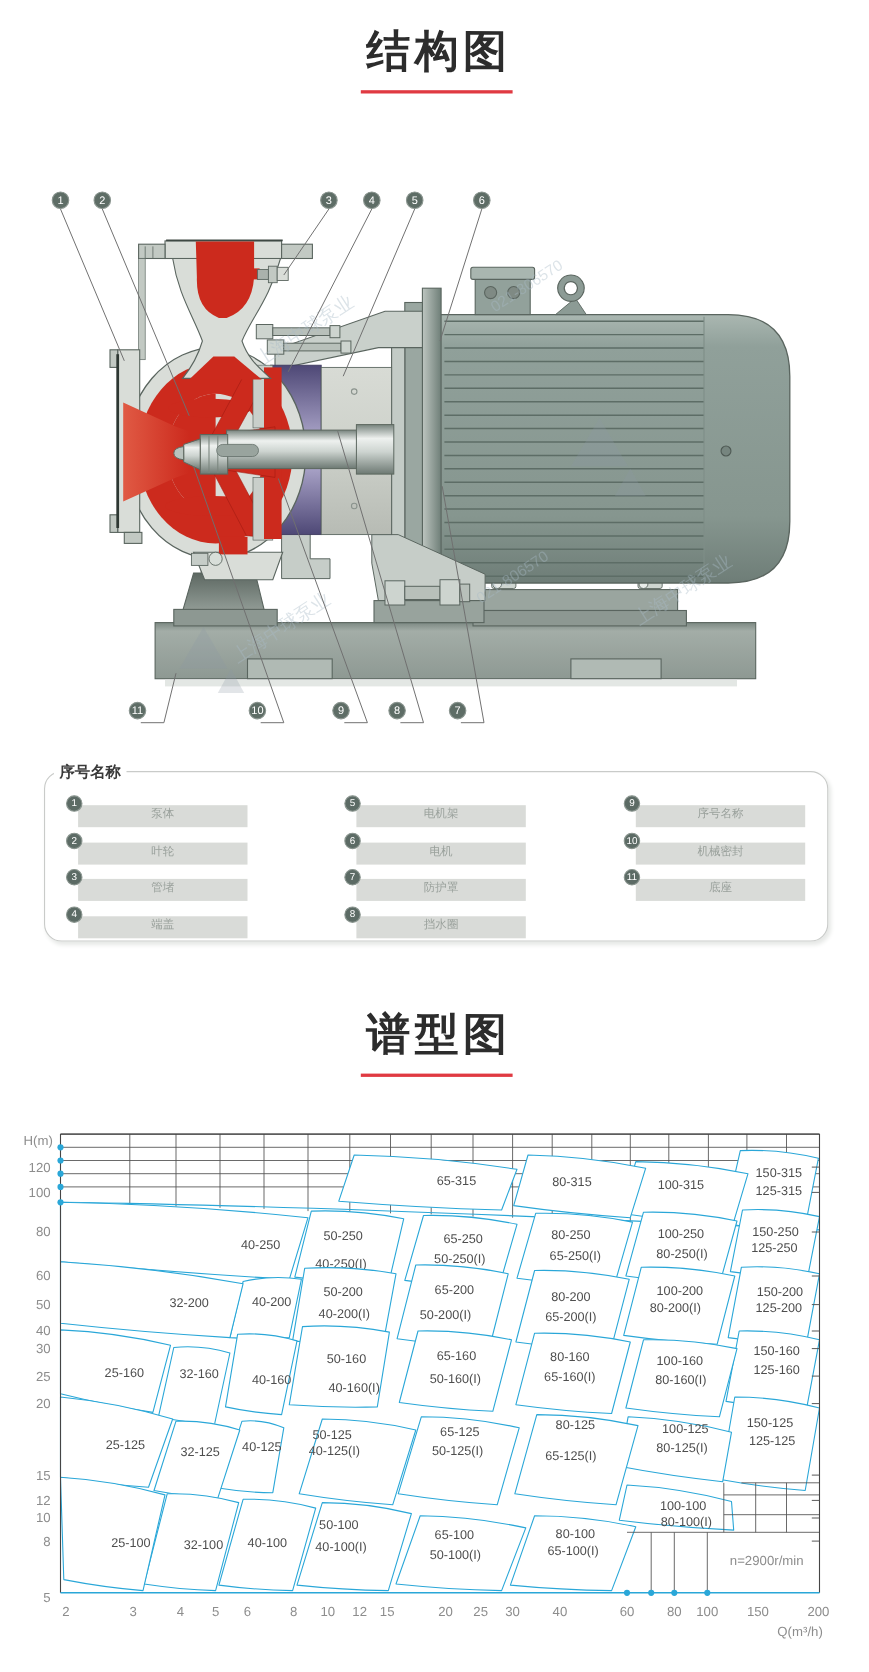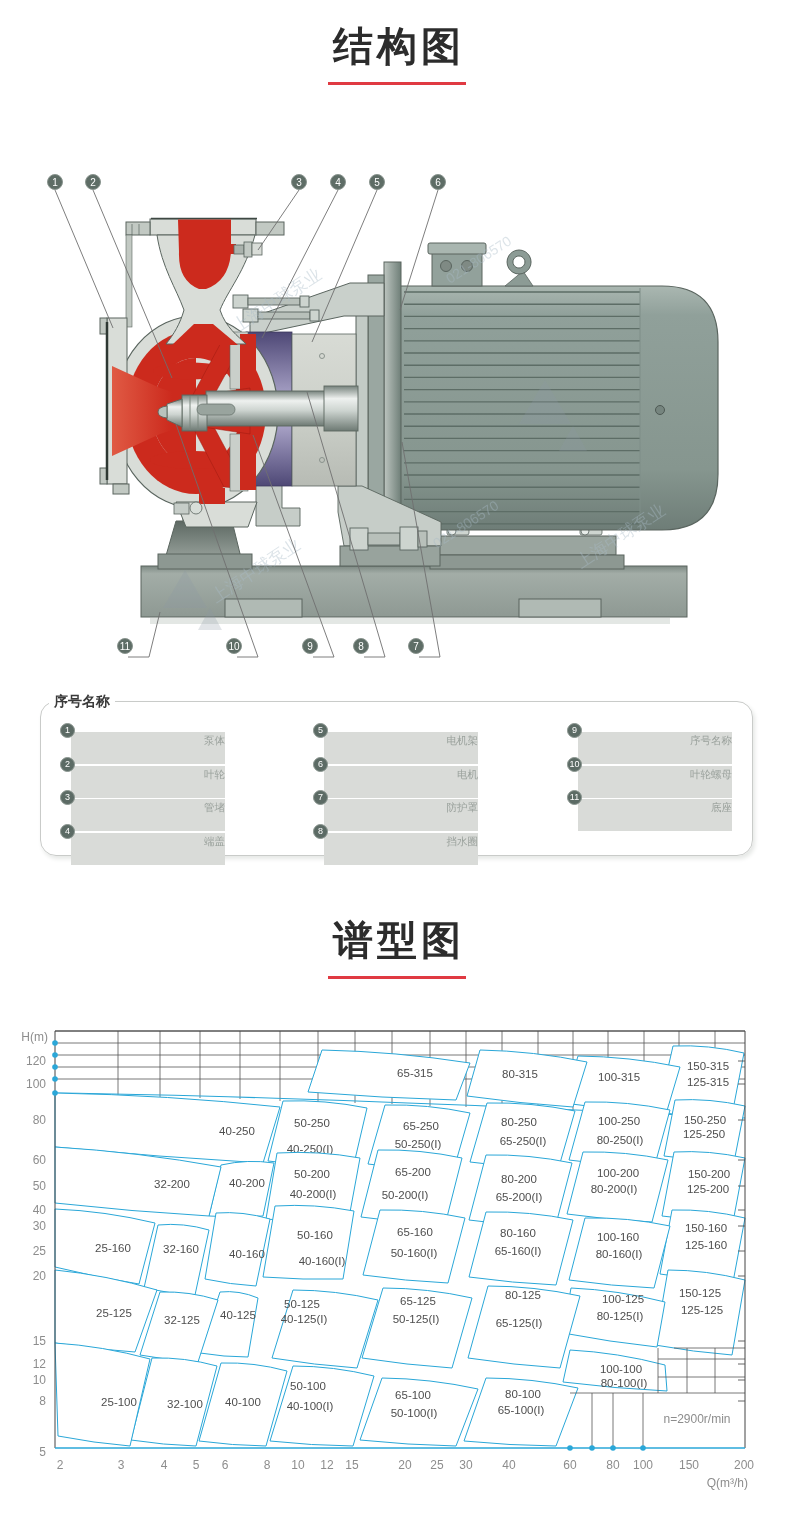--- a/index.html
+++ b/index.html
@@ -3,21 +3,21 @@
 <meta charset="utf-8">
 <title>结构图</title>
 <style>
   html,body{margin:0;padding:0;background:#ffffff;}
   body{width:790px;height:1520px;position:relative;font-family:"Liberation Sans",sans-serif;overflow:hidden;}
   .title{position:absolute;left:4px;width:790px;text-align:center;font-size:40px;font-weight:700;color:#2c2c2c;letter-spacing:4px;}
   .rline{position:absolute;left:328px;width:138px;height:3px;background:#e03a42;}
   .legend{position:absolute;left:40px;top:701px;width:711px;height:153px;border:1px solid #c9cbc9;border-radius:16px;box-shadow:2px 3px 4px #e6e8e6;}
   .legend-title{position:absolute;left:8px;top:-9px;background:#ffffff;padding:0 5px;font-size:14px;font-weight:700;color:#3a3a3a;}
   .litem{position:absolute;width:170px;height:28px;}
-  .lbar{position:absolute;left:11px;top:9px;width:154px;height:32px;background:#d9dbd8;color:#9aa19c;font-size:10.5px;text-align:right;line-height:16px;}
+  .lbar{position:absolute;left:11px;top:9px;width:154px;height:20px;background:#d9dbd8;color:#9aa19c;font-size:10.5px;text-align:center;line-height:16px;}
   .lnum{position:absolute;left:0;top:0;width:13px;height:13px;border-radius:50%;background:#5c6b65;border:1px solid #8a958f;color:#fff;font-size:9px;text-align:center;line-height:13px;}
   svg{position:absolute;left:0;}
   svg text{font-family:"Liberation Sans",sans-serif;}
 </style>
 </head>
 <body>
 
 <div class="title" style="top:19px">结构图</div>
 
 <div class="rline" style="top:82px"></div>
@@ -368,21 +368,21 @@
     </div>
 <div class="litem" style="left:272px;top:122px">
       <div class="lbar">挡水圈</div>
       <div class="lnum">8</div>
     </div>
 <div class="litem" style="left:526px;top:21px">
       <div class="lbar">序号名称</div>
       <div class="lnum">9</div>
     </div>
 <div class="litem" style="left:526px;top:55px">
-      <div class="lbar">叶轮螺母</div>
+      <div class="lbar">机械密封</div>
       <div class="lnum">10</div>
     </div>
 <div class="litem" style="left:526px;top:88px">
       <div class="lbar">底座</div>
       <div class="lnum">11</div>
     </div>
   </div>
 
 <div class="title" style="top:913px">谱型图</div>
 

